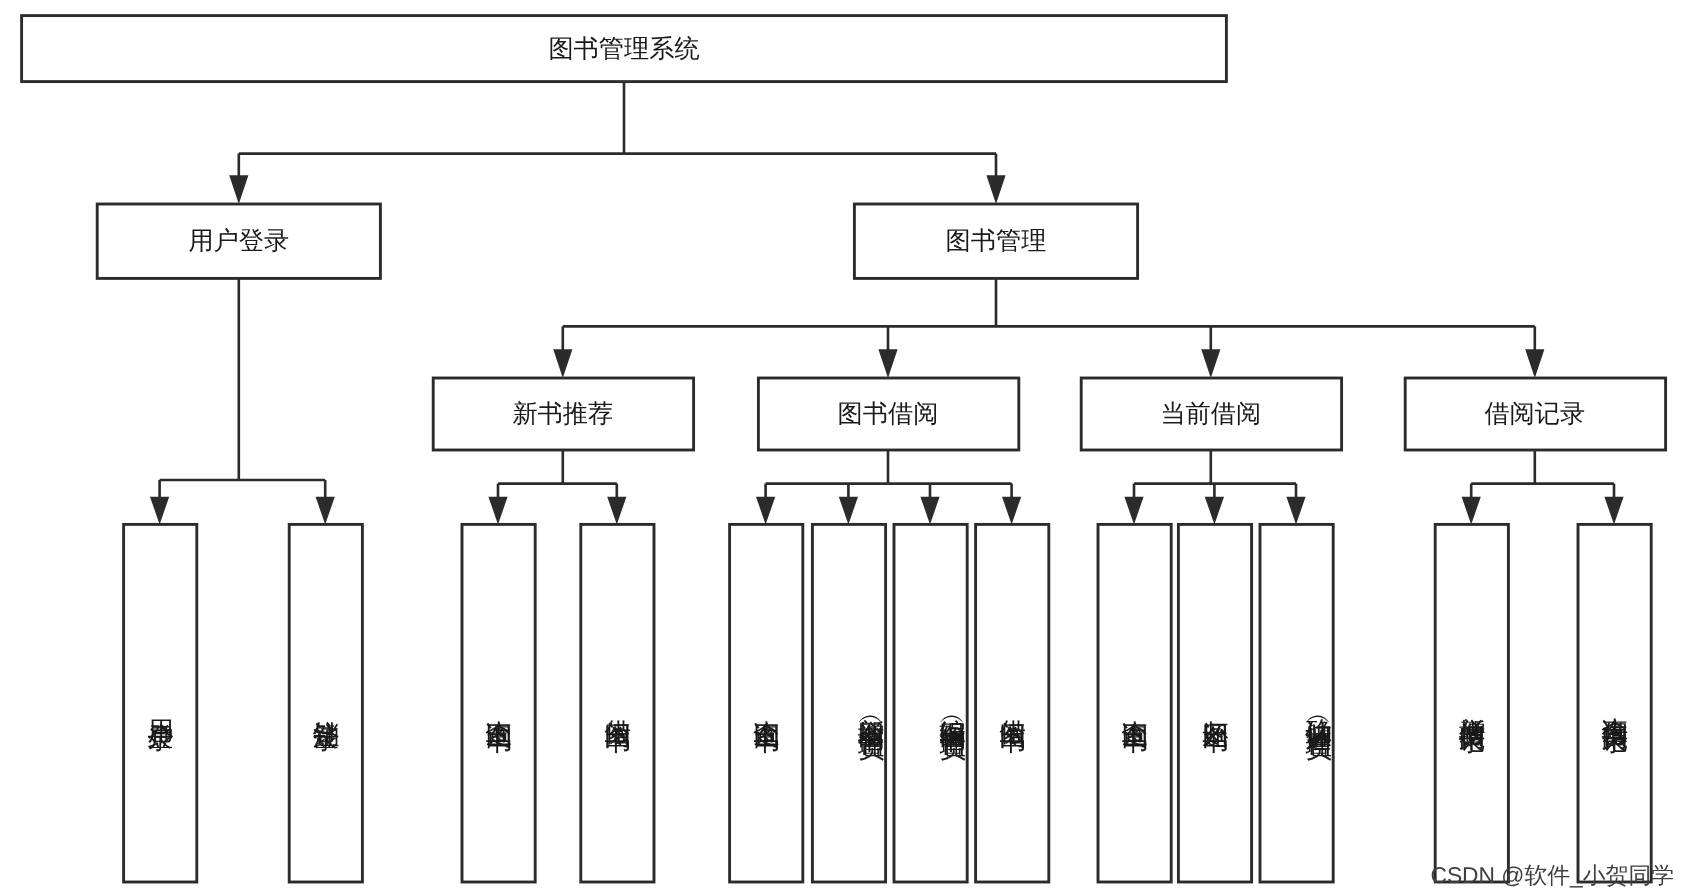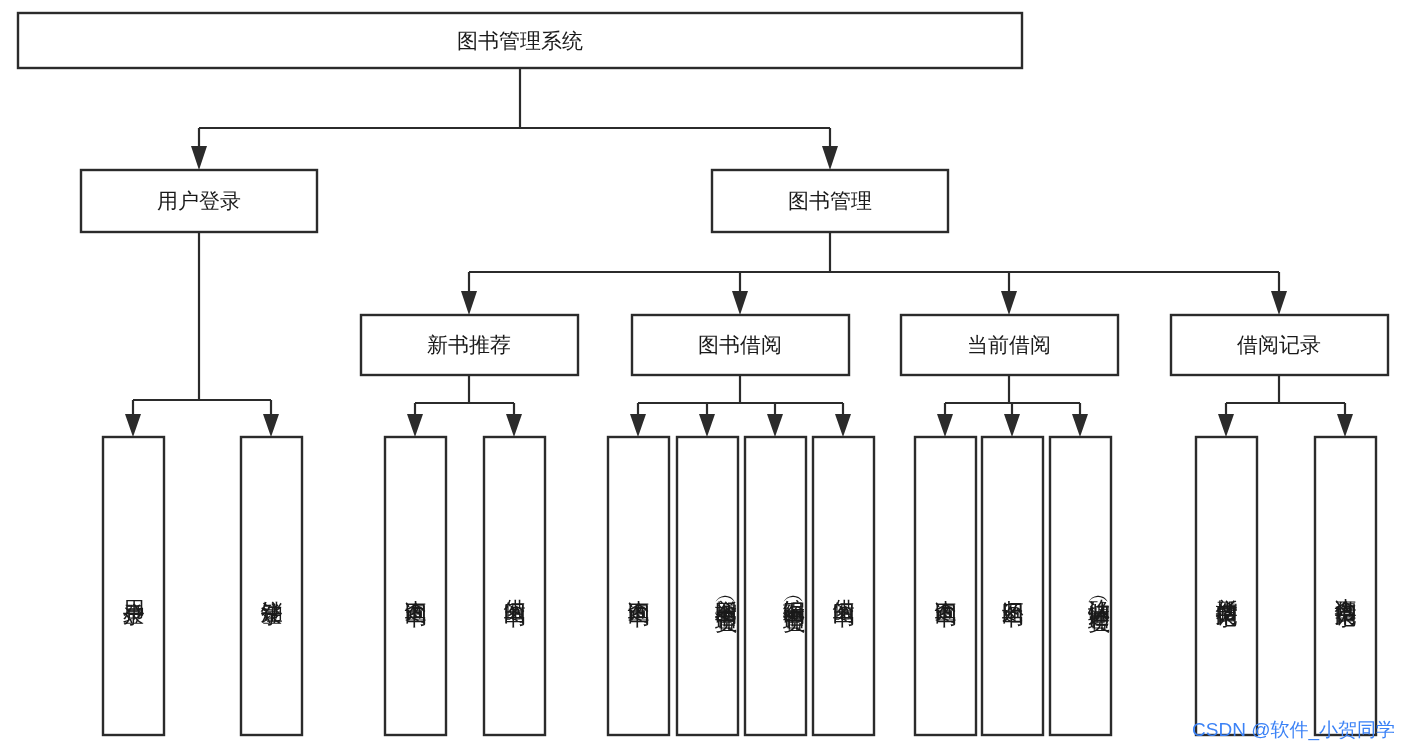--- a/index.html
+++ b/index.html
@@ -62,21 +62,21 @@
     letter-spacing: 2px;
     white-space: nowrap;
     pointer-events: none;
   }
   .watermark {
     position: absolute;
     right: 10px;
     bottom: 4px;
     font-family: "Liberation Sans", "DejaVu Sans", sans-serif;
     font-size: 19px;
-    color: #3b82f6;
+    color: #404040;
     white-space: nowrap;
     pointer-events: none;
   }
 </style>
 </head>
 <body>
 
 <div id="diagram-root">
 
   <svg id="tree-svg" viewBox="0 0 1405 747" xmlns="http://www.w3.org/2000/svg">

